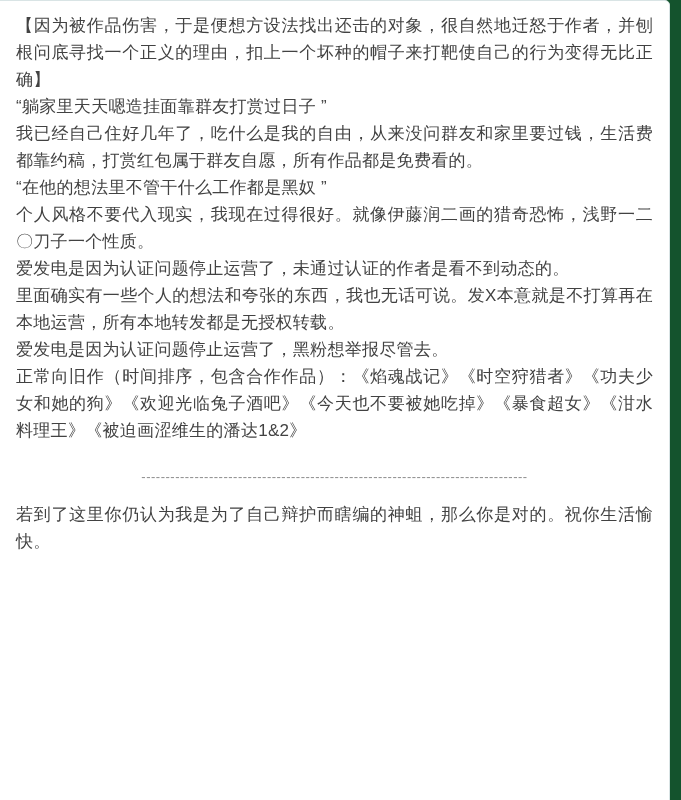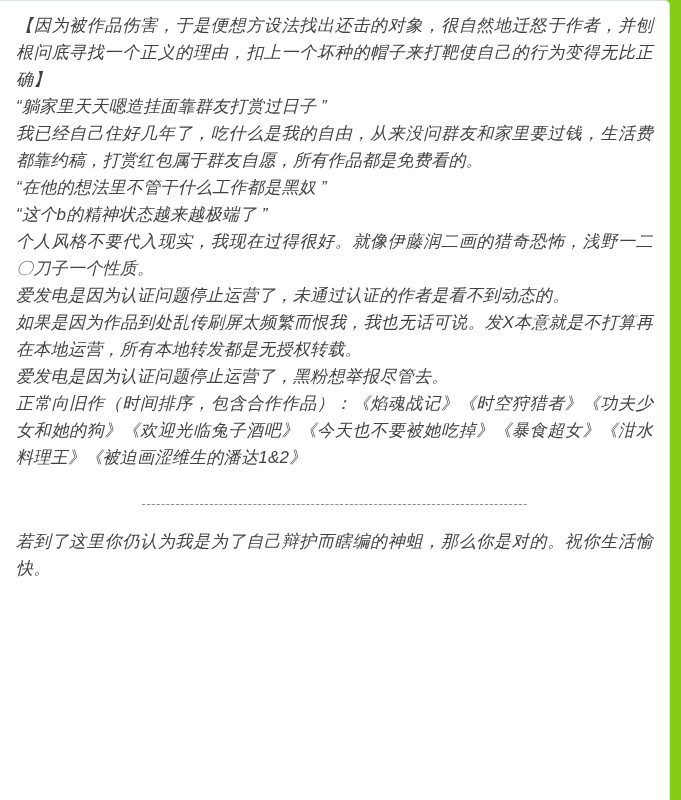--- a/index.html
+++ b/index.html
@@ -9,22 +9,21 @@
     width: 681px;
     height: 800px;
     overflow: hidden;
     font-family: "Liberation Sans", "DejaVu Sans", sans-serif;
   }
   .viewport {
     position: relative;
     width: 681px;
     height: 800px;
     overflow: hidden;
-    background: #84cc16;
-    font-style: italic;
+    background: #14532d;
   }
   
   .post-card {
     position: absolute;
     top: 0;
     left: -14px;
     width: 684px;
     height: 830px;
     box-sizing: border-box;
     border: 1px solid #d9e4e5;
@@ -57,23 +56,22 @@
 </head>
 <body>
 
 <div class="viewport">
   <div class="post-card">
     <div class="post-body">
       <p>【因为被作品伤害，于是便想方设法找出还击的对象，很自然地迁怒于作者，并刨根问底寻找一个正义的理由，扣上一个坏种的帽子来打靶使自己的行为变得无比正确】</p>
       <p>“躺家里天天嗯造挂面靠群友打赏过日子 ”</p>
       <p>我已经自己住好几年了，吃什么是我的自由，从来没问群友和家里要过钱，生活费都靠约稿，打赏红包属于群友自愿，所有作品都是免费看的。</p>
       <p>“在他的想法里不管干什么工作都是黑奴 ”</p>
-      <p>“这个b的精神状态越来越极端了 ”</p>
       <p>个人风格不要代入现实，我现在过得很好。就像伊藤润二画的猎奇恐怖，浅野一二〇刀子一个性质。</p>
       <p>爱发电是因为认证问题停止运营了，未通过认证的作者是看不到动态的。</p>
-      <p>如果是因为作品到处乱传刷屏太频繁而恨我，我也无话可说。发X本意就是不打算再在本地运营，所有本地转发都是无授权转载。</p>
+      <p>里面确实有一些个人的想法和夸张的东西，我也无话可说。发X本意就是不打算再在本地运营，所有本地转发都是无授权转载。</p>
       <p>爱发电是因为认证问题停止运营了，黑粉想举报尽管去。</p>
       <p>正常向旧作（时间排序，包含合作作品）：《焰魂战记》《时空狩猎者》《功夫少女和她的狗》《欢迎光临兔子酒吧》《今天也不要被她吃掉》《暴食超女》《泔水料理王》《被迫画涩维生的潘达1&amp;2》</p>
       <div class="separator">--------------------------------------------------------------------------------</div>
       <p>若到了这里你仍认为我是为了自己辩护而瞎编的神蛆，那么你是对的。祝你生活愉快。</p>
     </div>
   </div>
 </div>
 
 </body></html>

